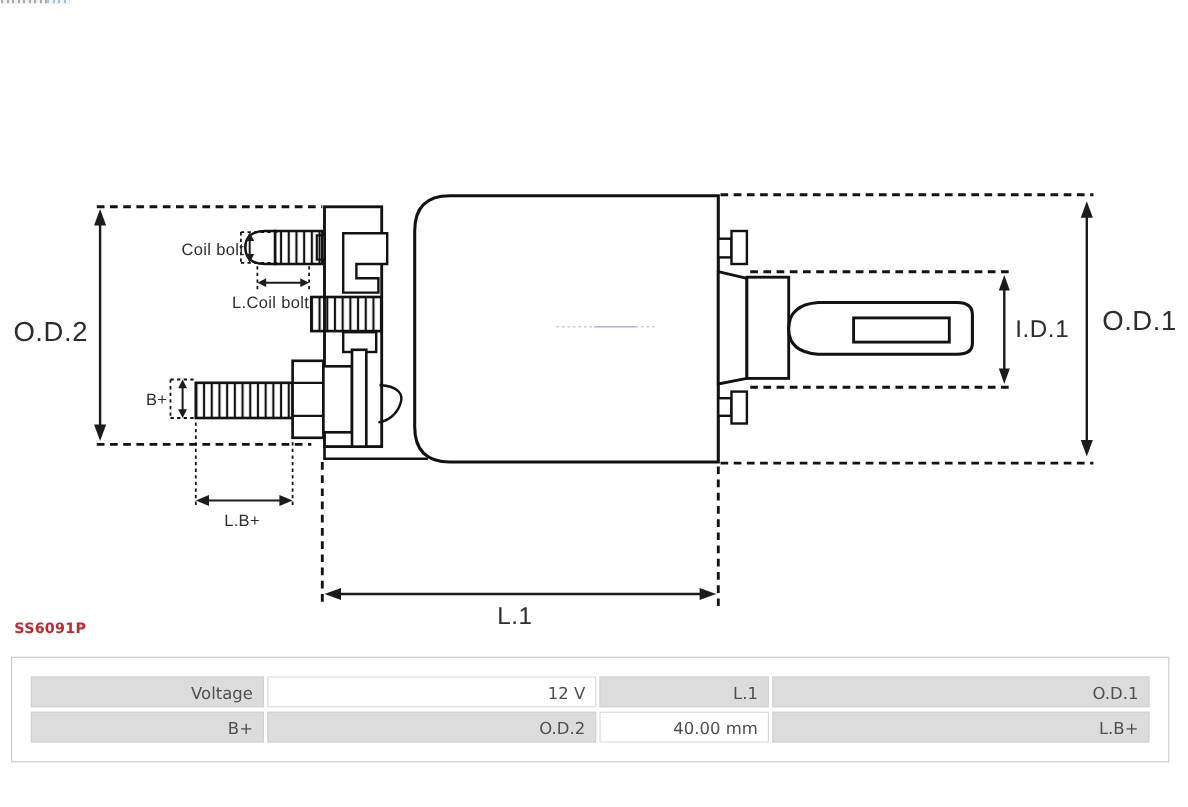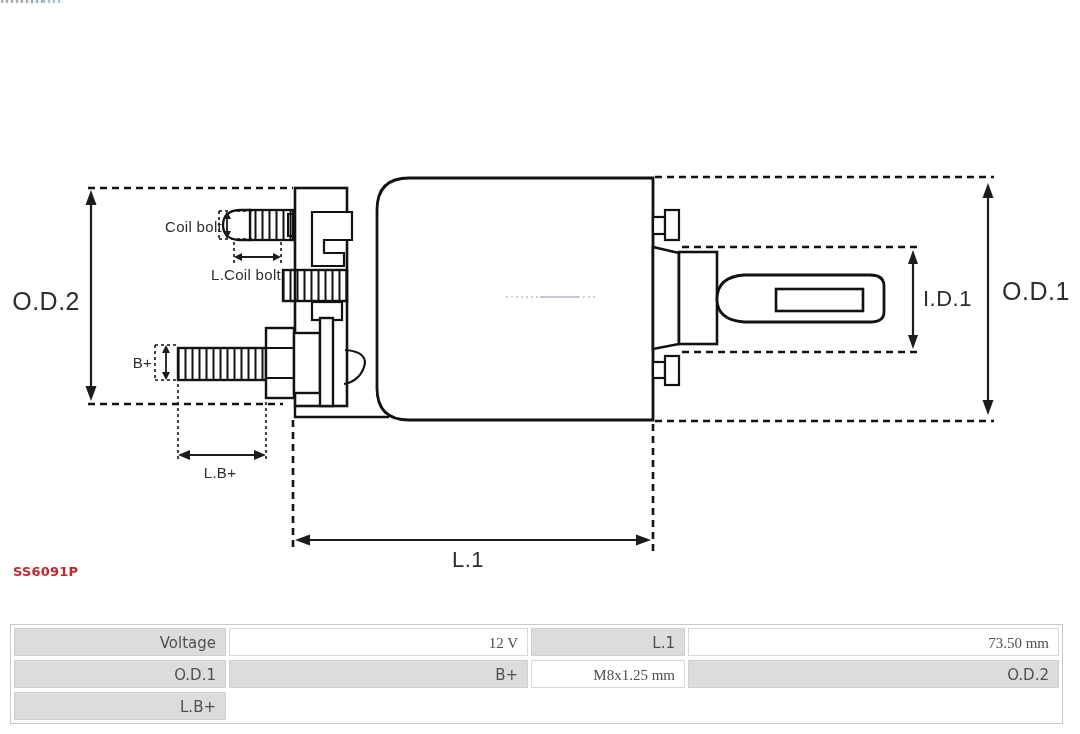--- a/index.html
+++ b/index.html
@@ -14,27 +14,27 @@
 
   svg.diagram{position:absolute;left:0;top:0;}
 
   .dim-lg{font-family:"Liberation Sans",sans-serif;font-size:25px;fill:#2d2d2f;letter-spacing:.5px;}
   .dim-md{font-family:"Liberation Sans",sans-serif;font-size:22px;fill:#2d2d2f;letter-spacing:.5px;}
   .dim-sm{font-family:"Liberation Sans",sans-serif;font-size:15px;fill:#2d2d2f;letter-spacing:.3px;}
 
   .part-number{position:absolute;left:13px;top:564px;font-size:13px;font-weight:600;
     color:#c2262e;letter-spacing:.2px;}
 
-  .spec-table{position:absolute;left:10px;top:624px;width:1053px;box-sizing:border-box;
-    border:1px solid #c9c9c9;background:#fff;padding:3px;
+  .spec-table{position:absolute;left:10px;top:597px;width:1053px;box-sizing:border-box;
+    border:1px solid #c9c9c9;background:#fff;padding:17px;
     display:grid;grid-template-columns:212px 299px 154px 1fr;gap:4px 3px;}
   .cell{height:28px;line-height:28px;box-sizing:border-box;text-align:right;padding-right:9px;
     font-size:15px;color:#4f4f51;border:1px solid #d9d9d9;overflow:hidden;white-space:nowrap;}
   .cell.label{background:#dcdcdc;border-color:#d0d0d0;}
-  .cell.value{background:#fff;font-family:Liberation Serif, serif;}
+  .cell.value{background:#fff;}
 </style>
 </head>
 <body>
 
 <div class="stage">
 
   <div class="top-artifact">
       <span class="blue"></span>
     </div>
 
@@ -153,23 +153,22 @@
     <text class="dim-sm" x="220" y="478" text-anchor="middle">L.B+</text>
   </svg>
 
   <div class="part-number">SS6091P</div>
 
   <div class="spec-table">
 
     <div class="cell label">Voltage</div>
     <div class="cell value">12 V</div>
     <div class="cell label">L.1</div>
-    <div class="cell value">73.50 mm</div>
 
     <div class="cell label">O.D.1</div>
     <div class="cell label">B+</div>
-    <div class="cell value">M8x1.25 mm</div>
 
     <div class="cell label">O.D.2</div>
+    <div class="cell value">40.00 mm</div>
     <div class="cell label">L.B+</div>
   </div>
 
 </div>
 
 </body></html>

